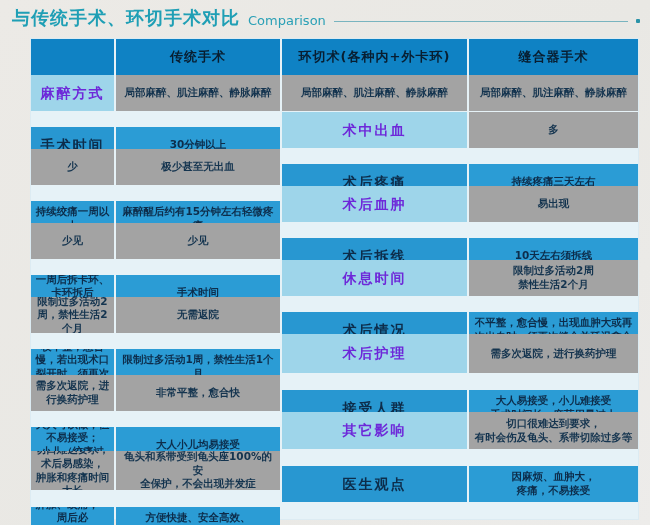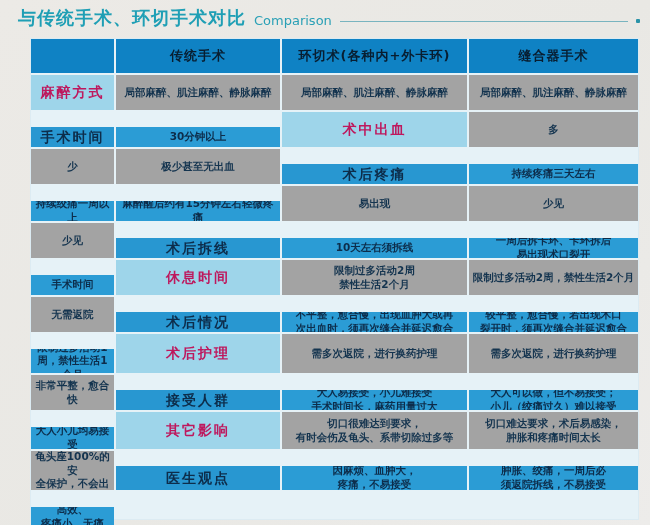--- a/index.html
+++ b/index.html
@@ -4,21 +4,21 @@
 <style>
   html,body{margin:0;padding:0;}
   .page{
     position:relative;
     width:650px;height:525px;
     background:linear-gradient(135deg,#eceae6 0%,#e9e8e4 55%,#edecea 100%);
     font-family:"DejaVu Sans","Liberation Sans",sans-serif;
     overflow:hidden;
   }
   .title-bar{
-    position:absolute;left:18px;top:6px;right:10px;
+    position:absolute;left:12px;top:6px;right:10px;
     display:flex;align-items:center;gap:8px;
   }
   .title-zh{
     font-size:18px;font-weight:bold;color:#1f9fb5;letter-spacing:1px;
     white-space:nowrap;
   }
   .title-en{
     font-size:13px;font-weight:normal;color:#2aa0b6;margin-top:4px;
     white-space:nowrap;
   }
@@ -37,30 +37,30 @@
     gap:2px;
     background:#e6f2f7;
     border:1px solid #dcebf2;
   }
   .cell{
     display:flex;align-items:center;justify-content:center;
     text-align:center;
     white-space:pre-line;
     font-size:10.5px;line-height:1.3;font-weight:bold;
     color:#14344f;
-    padding:10px 3px;
+    padding:18px 3px;
     overflow:hidden;
   }
   .hdr{
     background:#0f82c4;
     color:#081e31;
     font-size:13px;font-weight:bold;letter-spacing:1px;
   }
   .lbl{
-    font-size:14px;font-weight:bold;color:#be185d;letter-spacing:2px;
+    font-size:14px;font-weight:bold;color:#6d28d9;letter-spacing:2px;
   }
   .row-light{background:#a3a3a3;}
   .row-medium{background:#2b9cd5;color:#0d2d4b;margin-top:15px;}
   .lbl.row-light{background:#9ed5ea;}
   .lbl.row-medium{background:#2897d1;}
 </style>
 </head>
 <body>
 
 <div class="page">
@@ -90,20 +90,21 @@
     <div class="cell lbl row-light">术中出血</div>
     <div class="cell row-light">多</div>
     <div class="cell row-light">少</div>
     <div class="cell row-light">极少甚至无出血</div>
 
     <div class="cell lbl row-medium">术后疼痛</div>
     <div class="cell row-medium">持续疼痛三天左右</div>
     <div class="cell row-medium">持续绞痛一周以上</div>
     <div class="cell row-medium">麻醉醒后约有15分钟左右轻微疼痛</div>
 
+    <div class="cell lbl row-light">术后血肿</div>
     <div class="cell row-light">易出现</div>
     <div class="cell row-light">少见</div>
     <div class="cell row-light">少见</div>
 
     <div class="cell lbl row-medium">术后拆线</div>
     <div class="cell row-medium">10天左右须拆线</div>
     <div class="cell row-medium">一周后拆卡环、卡环拆后
 易出现术口裂开</div>
     <div class="cell row-medium">手术时间</div>
 

